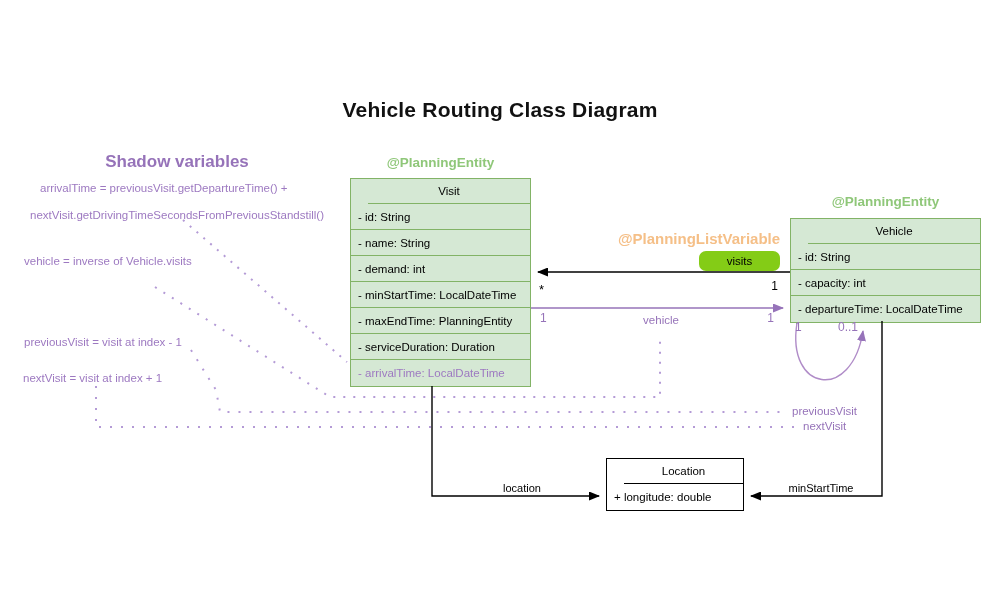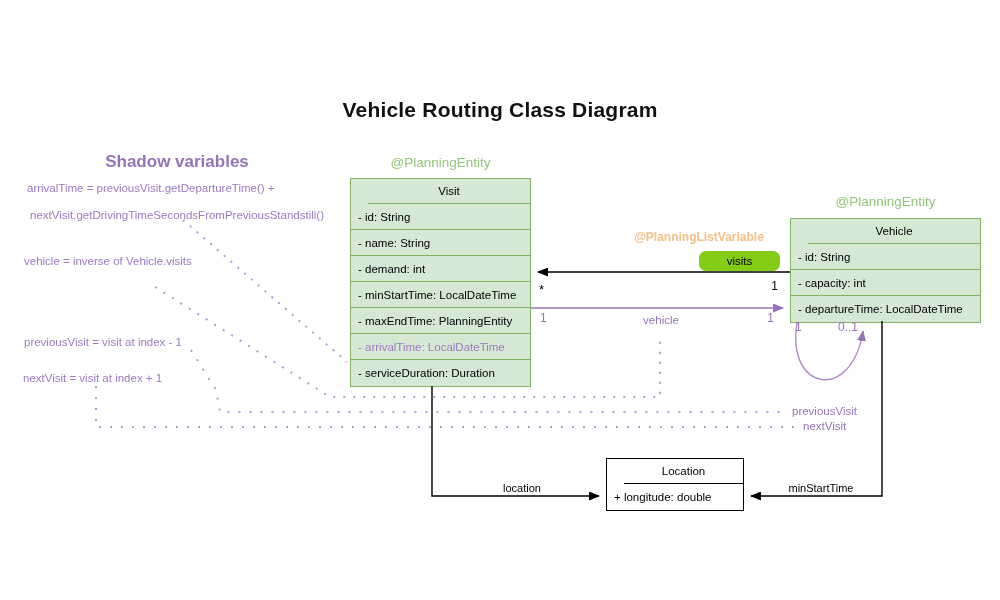--- a/index.html
+++ b/index.html
@@ -4,22 +4,22 @@
 <style>
   * { margin:0; padding:0; box-sizing:border-box; }
   html,body { width:1000px; height:600px; background:#fff; overflow:hidden; }
   body { font-family:"Liberation Sans", sans-serif; position:relative; }
   #canvas { position:absolute; left:0; top:0; width:1000px; height:600px; }
 
   .abs { position:absolute; }
   .title { left:0; top:98; width:1000px; text-align:center; font-size:21px; font-weight:bold; color:#111; letter-spacing:0.2px; top:98px; }
   .shadow-head { left:57px; top:152px; width:240px; text-align:center; font-size:17px; font-weight:bold; color:#9673b9; }
   .formula { font-size:11.5px; color:#9d79c1; white-space:nowrap; }
-  .anno-green { font-size:13.5px; font-weight:normal; color:#8fc779; text-align:center; }
-  .anno-orange { font-size:12px; font-weight:bold; color:#f5bf87; text-align:center; }
+  .anno-green { font-size:13.5px; font-weight:bold; color:#8fc779; text-align:center; }
+  .anno-orange { font-size:15px; font-weight:bold; color:#f5bf87; text-align:center; }
 
   .uml { position:absolute; font-size:11.5px; color:#000; }
   .uml.green { background:#d5e8d4; border:1px solid #82b366; }
   .uml.plain { background:#ffffff; border:1px solid #000; }
   .uml-h { height:25px; line-height:25px; text-align:center;margin-left:17px; }
   .green .uml-h { border-bottom:1px solid #82b366; }
   .plain .uml-h { border-bottom:1px solid #000; }
   .uml-r { height:26px; line-height:26px; padding-left:7px; border-bottom:1px solid #82b366; white-space:nowrap; }
   .green .uml-r:last-child { border-bottom:none; }
   .uml-rp { height:26px; line-height:26px; padding-left:7px; white-space:nowrap; }
@@ -36,39 +36,39 @@
   svg.wires { position:absolute; left:0; top:0; pointer-events:none; }
 </style>
 </head>
 <body>
 
 <div id="canvas">
 
   <div class="abs title">Vehicle Routing Class Diagram</div>
 
   <div class="abs shadow-head">Shadow variables</div>
-  <div class="abs formula" style="left:27px; top:182px;">arrivalTime = previousVisit.getDepartureTime() +</div>
+  <div class="abs formula" style="left:40px; top:182px;">arrivalTime = previousVisit.getDepartureTime() +</div>
   <div class="abs formula" style="left:30px; top:209px;">nextVisit.getDrivingTimeSecondsFromPreviousStandstill()</div>
   <div class="abs formula" style="left:24px; top:255px;">vehicle = inverse of Vehicle.visits</div>
   <div class="abs formula" style="left:24px; top:336px;">previousVisit = visit at index - 1</div>
   <div class="abs formula" style="left:23px; top:372px;">nextVisit = visit at index + 1</div>
 
   <div class="abs anno-green" style="left:350px; top:155px; width:181px;">@PlanningEntity</div>
   <div class="abs anno-green" style="left:790px; top:194px; width:191px;">@PlanningEntity</div>
   <div class="abs anno-orange" style="left:609px; top:230px; width:180px;">@PlanningListVariable</div>
 
   <div class="uml green" style="left:350px; top:178px; width:181px;">
     <div class="uml-h">Visit</div>
     <div class="uml-r">- id: String</div>
     <div class="uml-r">- name: String</div>
     <div class="uml-r">- demand: int</div>
     <div class="uml-r">- minStartTime: LocalDateTime</div>
     <div class="uml-r">- maxEndTime: PlanningEntity</div>
+    <div class="uml-r">- serviceDuration: Duration</div>
     <div class="uml-r shadow-field">- arrivalTime: LocalDateTime</div>
-    <div class="uml-r">- serviceDuration: Duration</div>
   </div>
 
   <div class="uml green" style="left:790px; top:218px; width:191px;">
     <div class="uml-h">Vehicle</div>
     <div class="uml-r">- id: String</div>
     <div class="uml-r">- capacity: int</div>
     <div class="uml-r">- departureTime: LocalDateTime</div>
   </div>
 
   <div class="uml plain" style="left:606px; top:458px; width:138px;">

